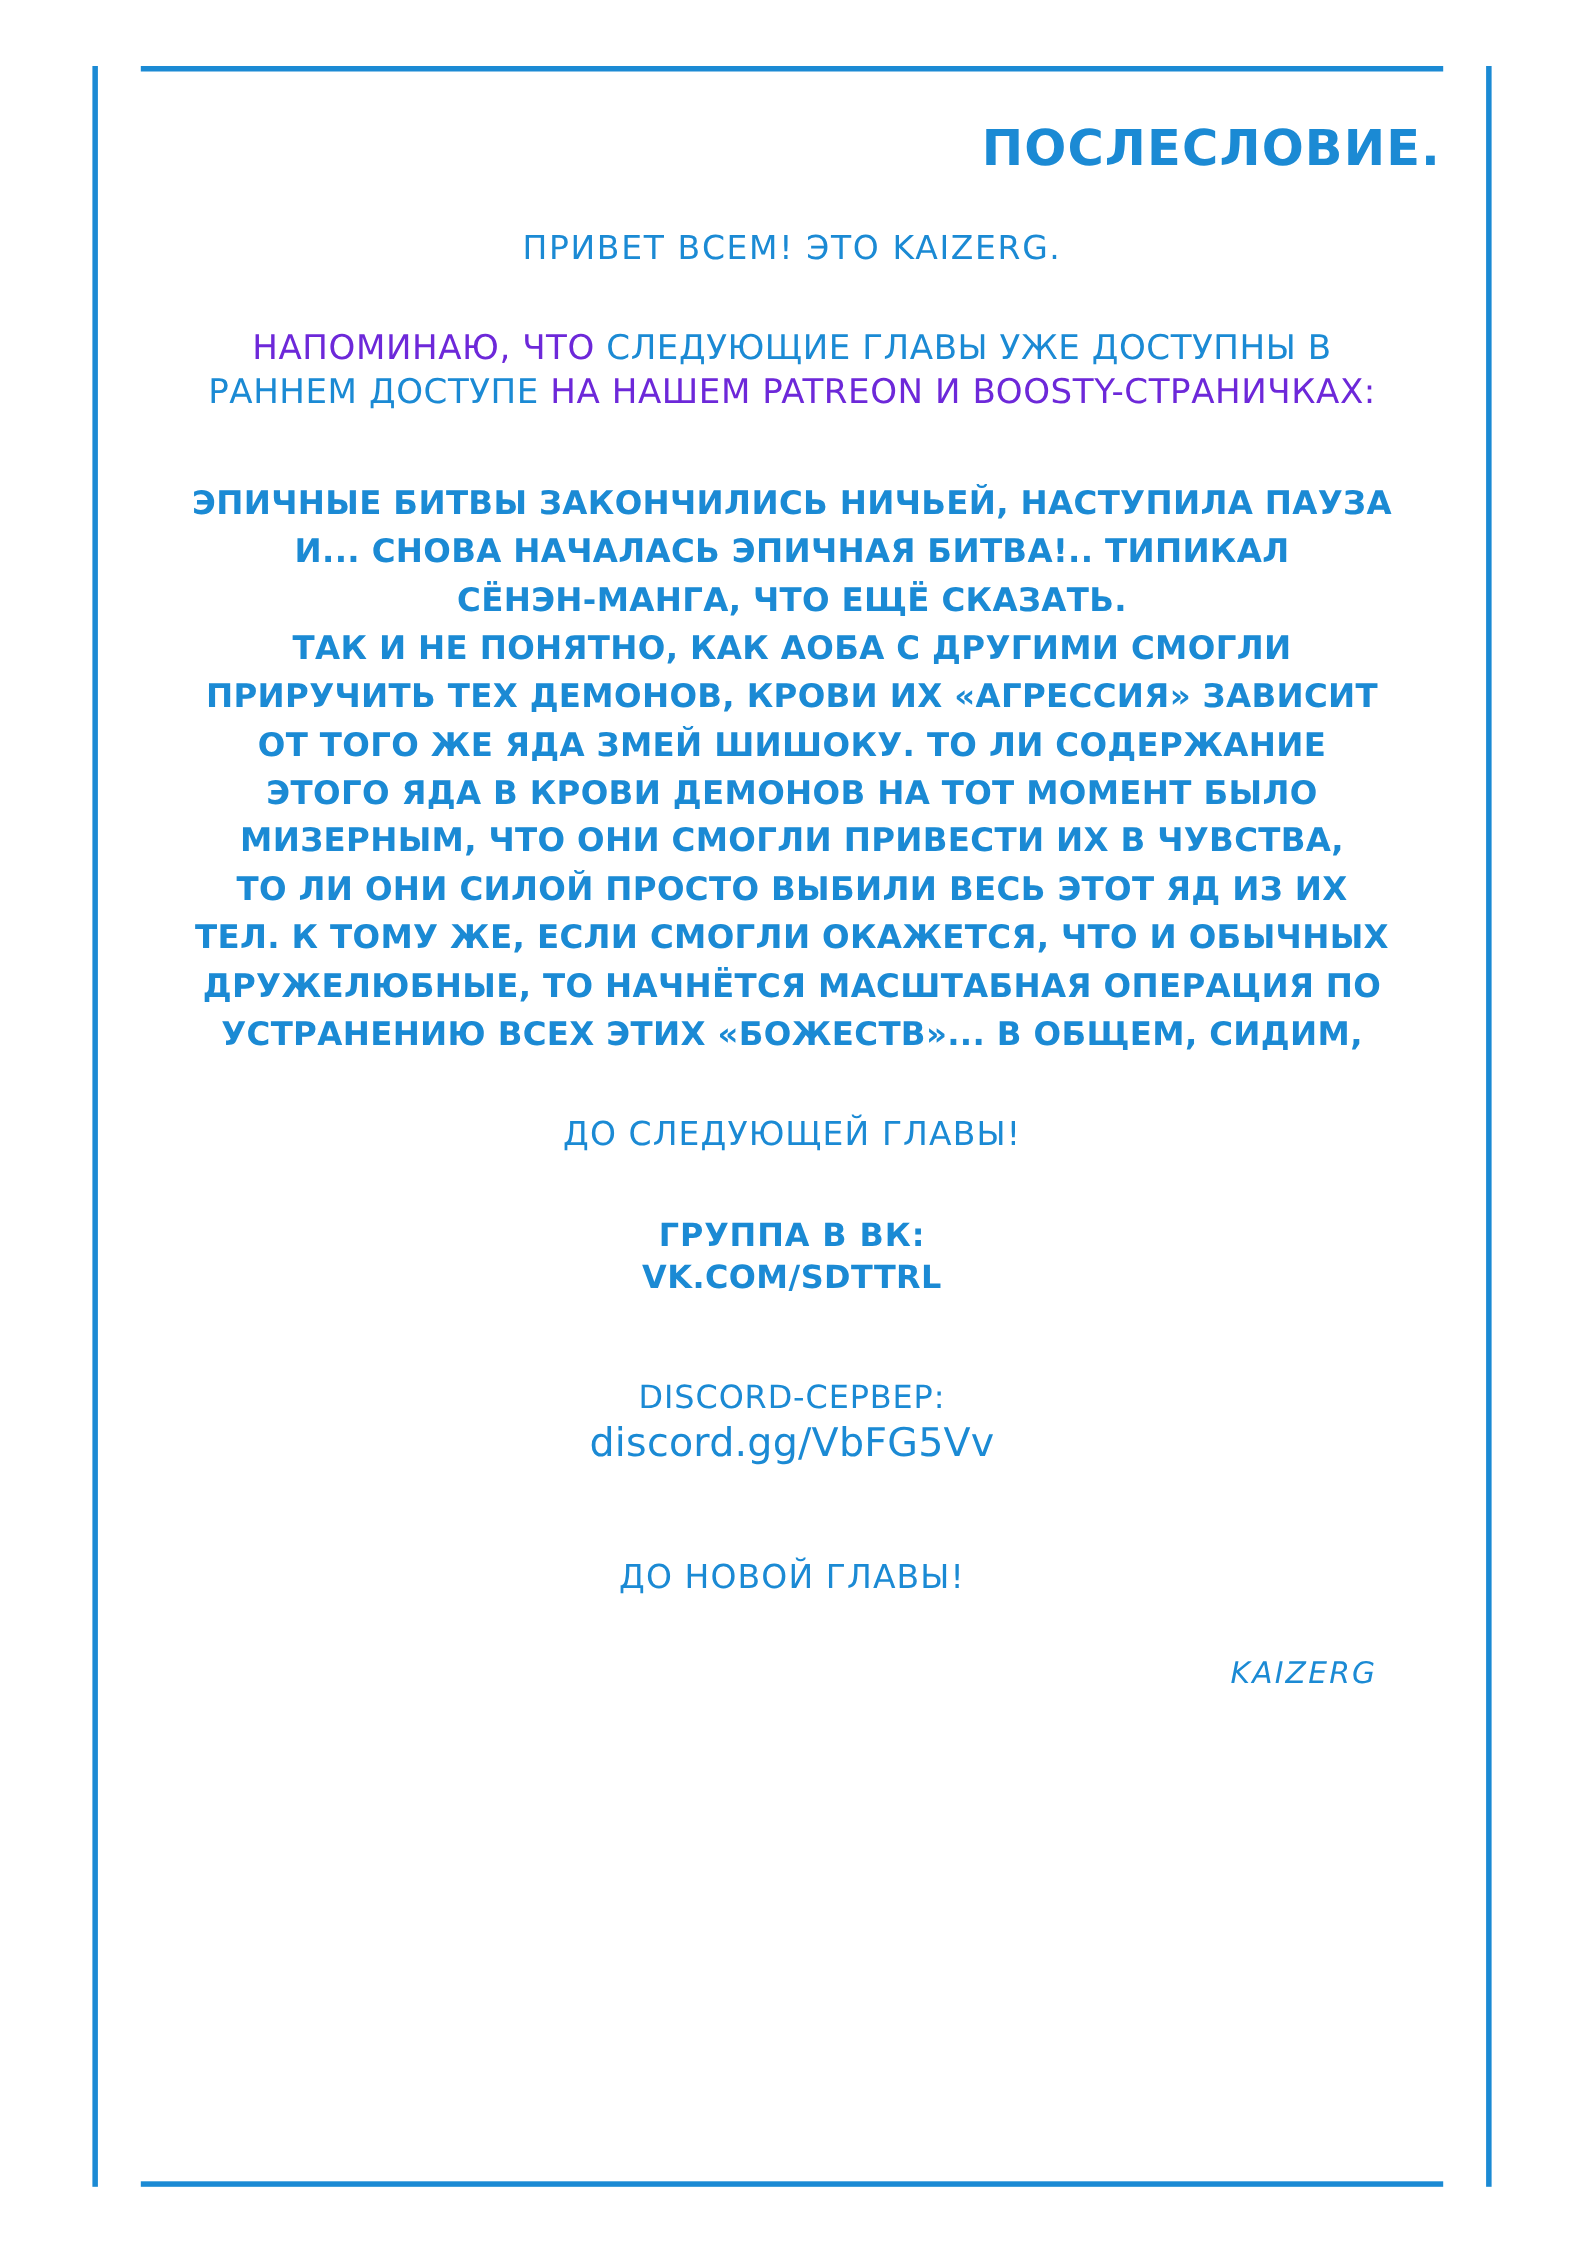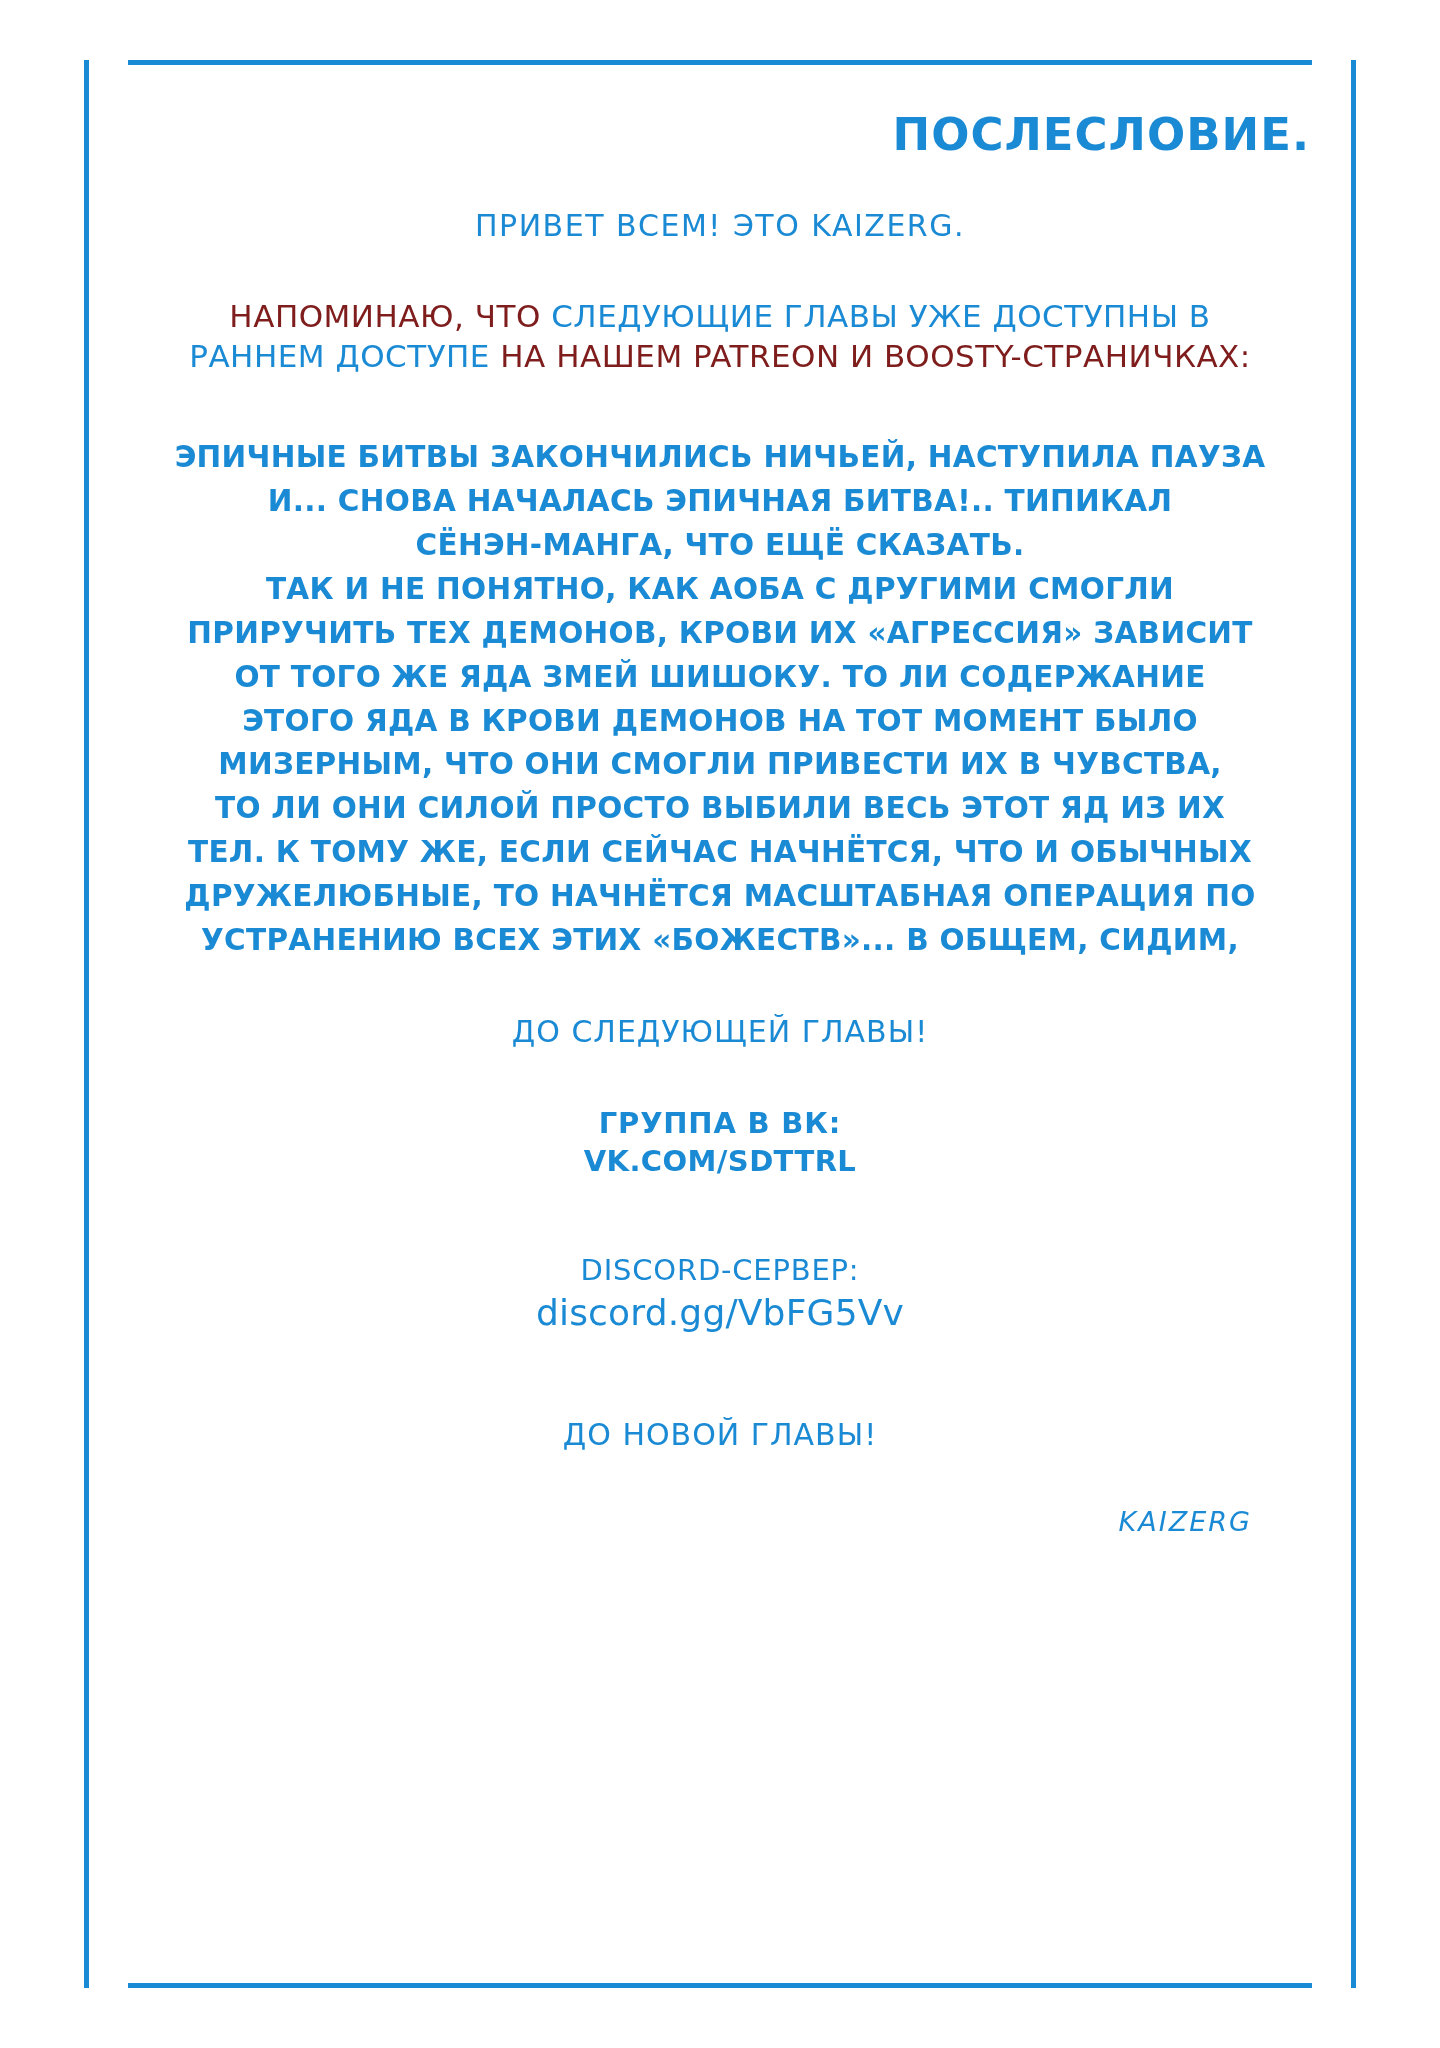--- a/index.html
+++ b/index.html
@@ -81,21 +81,21 @@
   }
 
   .reminder {
     font-size: 31px;
     letter-spacing: 0.5px;
     line-height: 1.32;
     margin: 0 0 60px 0;
     padding: 0 52px;
   }
   .reminder .light {
-    color: #7f1d1d;
+    color: #6d28d9;
   }
 
   .body-text {
     font-size: 29.5px;
     letter-spacing: 0.3px;
     line-height: 1.42;
     margin: 0 0 52px 0;
     padding: 0 8px;
   }
   .body-text .para {
@@ -171,21 +171,21 @@
     <div class="body-text">
       <p class="para">ЭПИЧНЫЕ БИТВЫ ЗАКОНЧИЛИСЬ НИЧЬЕЙ, НАСТУПИЛА ПАУЗА</p>
       <p class="para">И... СНОВА НАЧАЛАСЬ ЭПИЧНАЯ БИТВА!.. ТИПИКАЛ</p>
       <p class="para">СЁНЭН-МАНГА, ЧТО ЕЩЁ СКАЗАТЬ.</p>
       <p class="para">ТАК И НЕ ПОНЯТНО, КАК АОБА С ДРУГИМИ СМОГЛИ</p>
       <p class="para">ПРИРУЧИТЬ ТЕХ ДЕМОНОВ, КРОВИ ИХ «АГРЕССИЯ» ЗАВИСИТ</p>
       <p class="para">ОТ ТОГО ЖЕ ЯДА ЗМЕЙ ШИШОКУ. ТО ЛИ СОДЕРЖАНИЕ</p>
       <p class="para">ЭТОГО ЯДА В КРОВИ ДЕМОНОВ НА ТОТ МОМЕНТ БЫЛО</p>
       <p class="para">МИЗЕРНЫМ, ЧТО ОНИ СМОГЛИ ПРИВЕСТИ ИХ В ЧУВСТВА,</p>
       <p class="para">ТО ЛИ ОНИ СИЛОЙ ПРОСТО ВЫБИЛИ ВЕСЬ ЭТОТ ЯД ИЗ ИХ</p>
-      <p class="para">ТЕЛ. К ТОМУ ЖЕ, ЕСЛИ СЕЙЧАС НАЧНЁТСЯ, ЧТО И ОБЫЧНЫХ</p>
+      <p class="para">ТЕЛ. К ТОМУ ЖЕ, ЕСЛИ СМОГЛИ ОКАЖЕТСЯ, ЧТО И ОБЫЧНЫХ</p>
       <p class="para">ДРУЖЕЛЮБНЫЕ, ТО НАЧНЁТСЯ МАСШТАБНАЯ ОПЕРАЦИЯ ПО</p>
       <p class="para">УСТРАНЕНИЮ ВСЕХ ЭТИХ «БОЖЕСТВ»... В ОБЩЕМ, СИДИМ,</p>
     </div>
 
     <p class="next-chapter">ДО СЛЕДУЮЩЕЙ ГЛАВЫ!</p>
 
     <div class="links-block">
       <div>ГРУППА В ВК:</div>
       <div class="link-value">VK.COM/SDTTRL</div>
     </div>

